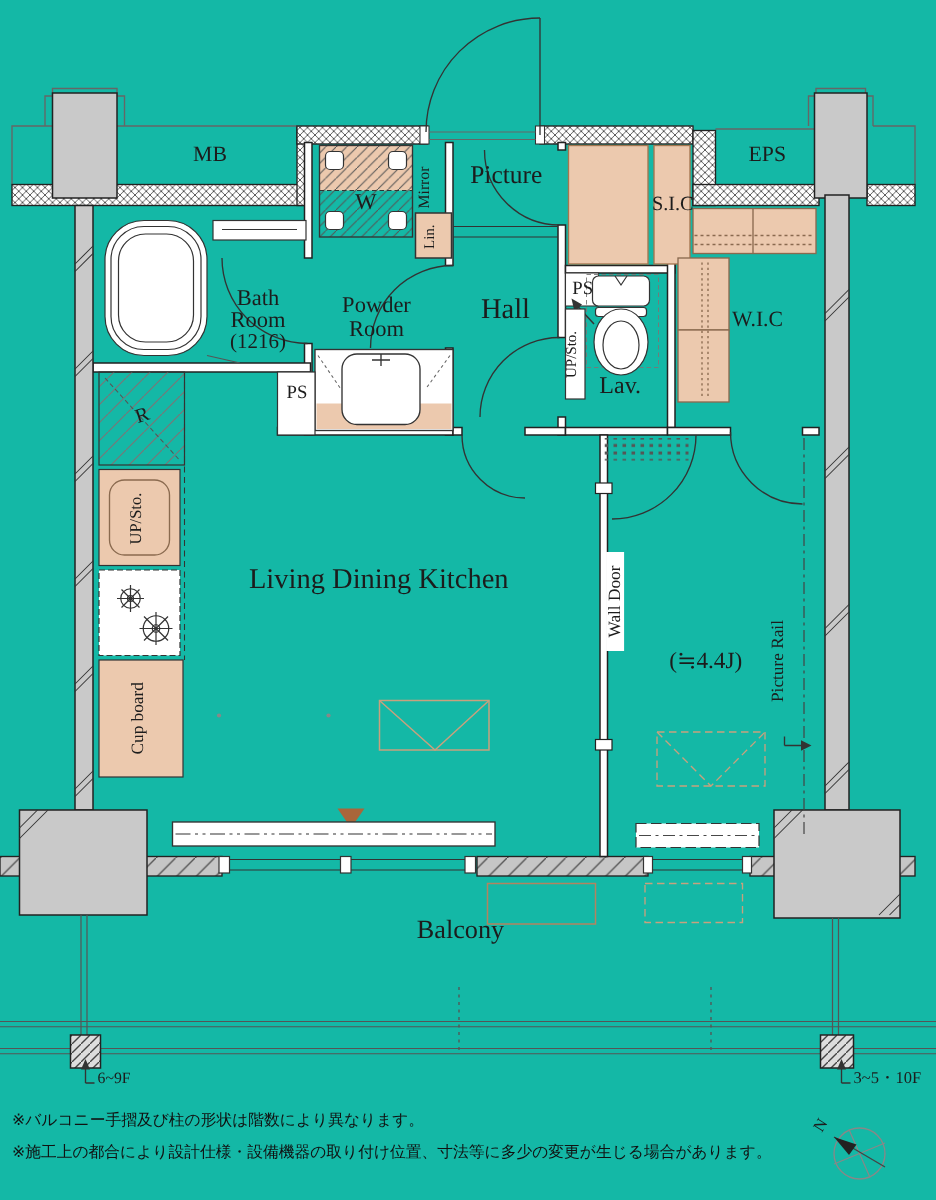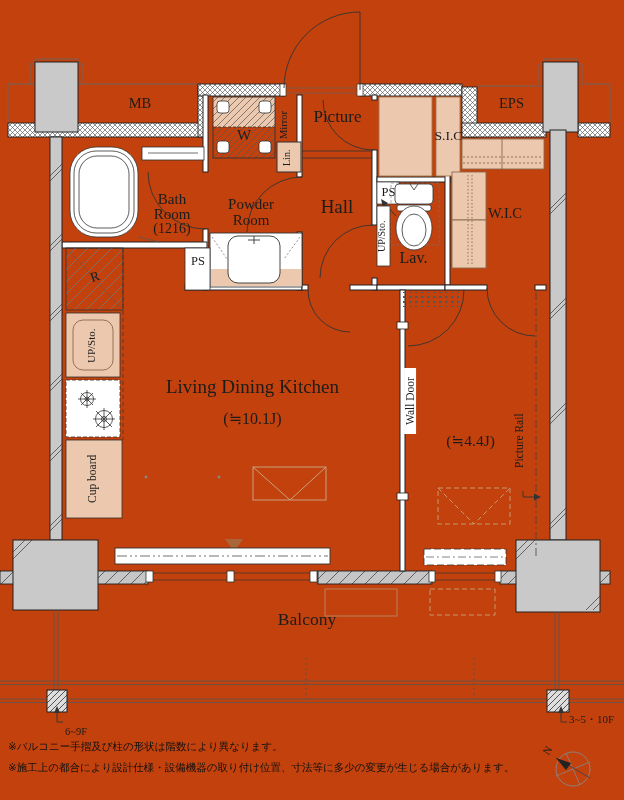--- a/index.html
+++ b/index.html
@@ -1,16 +1,16 @@
 <!DOCTYPE html>
 <html><head>
 <meta charset="utf-8">
 <style>
   html,body{margin:0;padding:0;background:#fff;}
-  #plan{position:relative;width:624px;height:800px;background:#c2410c;overflow:hidden;
+  #plan{position:relative;width:624px;height:800px;background:#14b8a6;overflow:hidden;
         font-family:"Liberation Serif","DejaVu Serif",serif;color:#1c1c1c;}
   #plan svg{position:absolute;left:0;top:0;}
   .lbl{position:absolute;line-height:1.05;text-align:center;white-space:nowrap;}
   .vtext{writing-mode:vertical-rl;transform:rotate(180deg);text-align:center;}
   .note{font-family:"Liberation Sans","DejaVu Sans",sans-serif;font-size:10.5px;color:#111;
         text-align:left;white-space:nowrap;}
   .small{font-size:12.5px;}
 </style>
 </head>
 <body>
@@ -294,38 +294,37 @@
 <div class="lbl" style="left:386px;top:250px;width:55px;font-size:16px;">Lav.</div>
 
 <div class="lbl" style="left:132px;top:192px;width:80px;font-size:15px;">Bath</div>
 <div class="lbl" style="left:132px;top:207px;width:80px;font-size:15px;">Room</div>
 <div class="lbl" style="left:132px;top:222px;width:80px;font-size:14px;">(1216)</div>
 
 <div class="lbl" style="left:211px;top:197px;width:80px;font-size:15px;">Powder</div>
 <div class="lbl" style="left:211px;top:213px;width:80px;font-size:15px;">Room</div>
 
 <div class="lbl" style="left:135px;top:377px;width:235px;font-size:19px;">Living Dining Kitchen</div>
-<div class="lbl" style="left:135px;top:411px;width:235px;font-size:16px;">(≒10.1J)</div>
 
 <div class="lbl" style="left:408px;top:433px;width:125px;font-size:15.5px;">(≒4.4J)</div>
 
 <div class="lbl" style="left:252px;top:610px;width:110px;font-size:17.5px;">Balcony</div>
 
 <div class="lbl" style="left:230px;top:128px;width:28px;font-size:15px;">W</div>
 <div class="lbl vtext" style="left:278px;top:98px;height:54px;font-size:10.5px;">Mirror</div>
 <div class="lbl vtext" style="left:282px;top:145px;height:25px;font-size:10px;">Lin.</div>
 <div class="lbl small" style="left:186px;top:255px;width:24px;">PS</div>
 <div class="lbl small" style="left:378px;top:186px;width:21px;">PS</div>
 <div class="lbl vtext" style="left:377px;top:208px;height:56px;font-size:10px;">UP/Sto.</div>
 <div class="lbl vtext" style="left:86px;top:318px;height:55px;font-size:11px;">UP/Sto.</div>
 <div class="lbl" style="left:86px;top:270px;width:18px;font-size:13.5px;transform:rotate(-18deg);">R</div>
 <div class="lbl vtext" style="left:86px;top:446px;height:66px;font-size:11.5px;">Cup board</div>
 <div class="lbl vtext" style="left:404px;top:368px;height:66px;font-size:11.5px;background:#fff;">Wall Door</div>
 <div class="lbl vtext" style="left:513px;top:395px;height:92px;font-size:11.5px;">Picture Rail</div>
 
-<div class="lbl" style="left:65px;top:714px;width:40px;font-size:10.5px;text-align:left;margin-top:12px;">6~9F</div>
+<div class="lbl" style="left:65px;top:714px;width:40px;font-size:10.5px;text-align:left;">6~9F</div>
 <div class="lbl" style="left:569px;top:714px;width:55px;font-size:11px;text-align:left;">3~5・10F</div>
 
 <div class="note" style="position:absolute;left:8px;top:740px;">※バルコニー手摺及び柱の形状は階数により異なります。</div>
 <div class="note" style="position:absolute;left:8px;top:761px;">※施工上の都合により設計仕様・設備機器の取り付け位置、寸法等に多少の変更が生じる場合があります。</div>
 
 <div class="lbl" style="left:541px;top:745px;width:14px;font-size:11px;transform:rotate(-58deg);">N</div>
 </div>
 
 </body></html>

